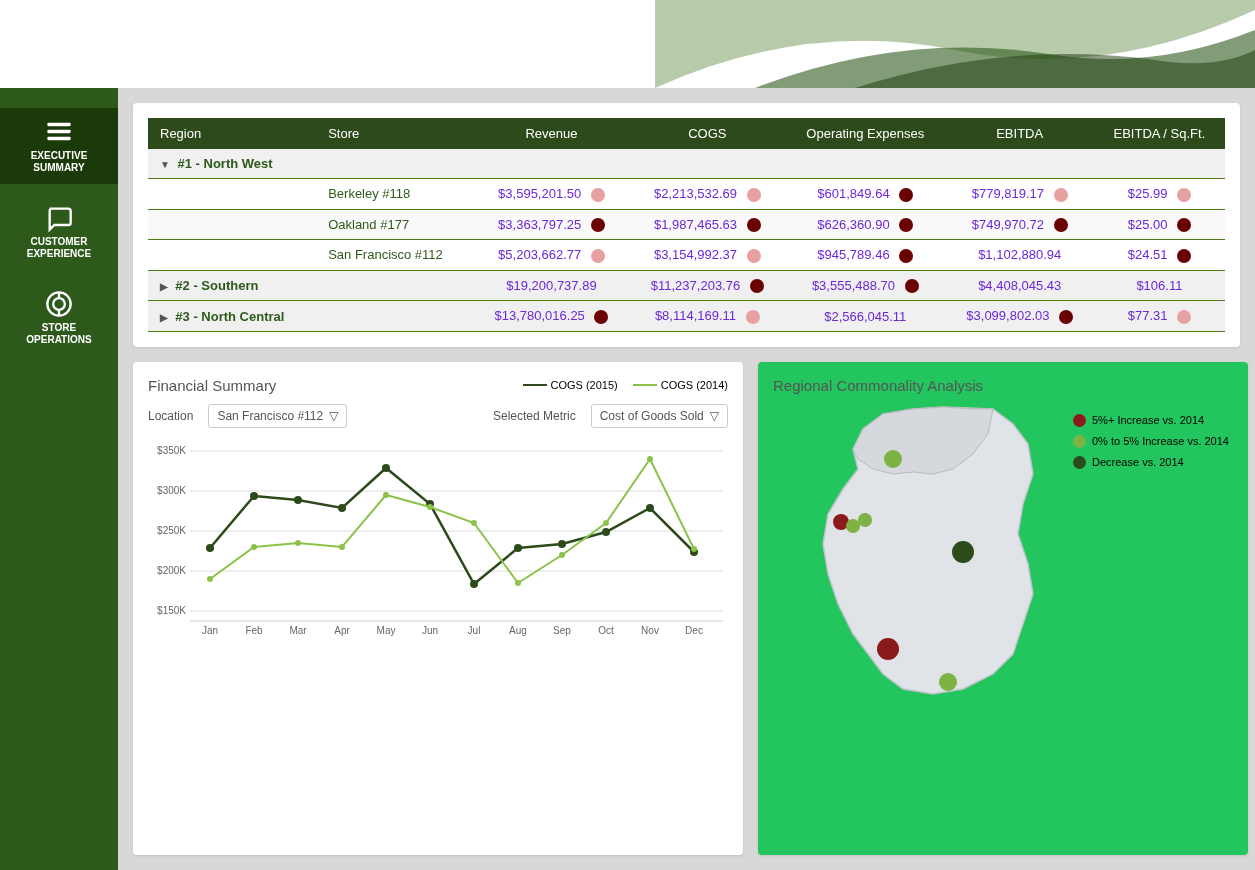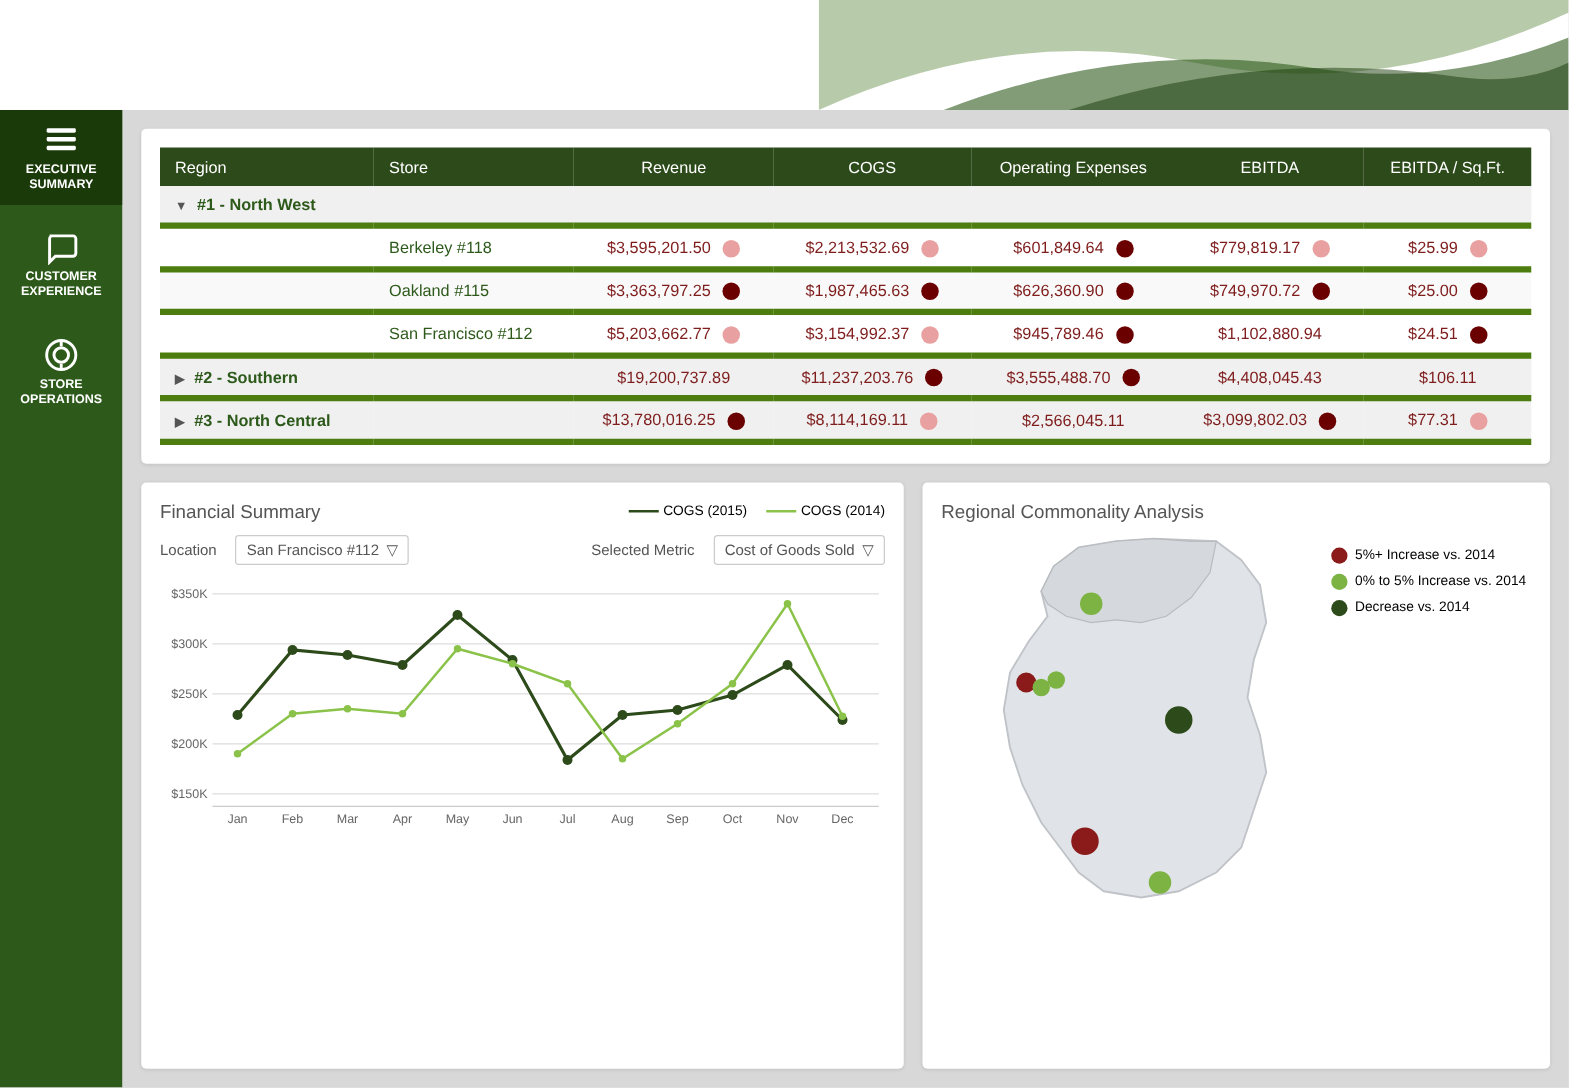--- a/index.html
+++ b/index.html
@@ -45,25 +45,26 @@
     }
 
     
     .main-layout {
       display: flex;
       height: 782px;
     }
 
     
     .sidebar {
-      width: 98px;
+      width: 118px;
       background: #2d5a1b;
       display: flex;
       flex-direction: column;
       align-items: center;
+      padding-top: 20px;
       gap: 10px;
     }
     .sidebar-item {
       display: flex;
       flex-direction: column;
       align-items: center;
       cursor: pointer;
       padding: 10px 8px;
       width: 100%;
       text-align: center;
@@ -125,29 +126,29 @@
       text-align: center;
       font-weight: normal;
     }
     .scorecard-table thead th:first-child {
       text-align: left;
     }
     .scorecard-table thead th:nth-child(2) {
       text-align: left;
     }
     .scorecard-table tbody tr {
-      border-bottom: 5px solid #4d7c0f;
+      border-bottom: 1px solid #4d7c0f;
     }
     .scorecard-table tbody tr:nth-child(odd) {
       background: #f9f9f9;
     }
     .scorecard-table tbody td {
       padding: 7px 12px;
       text-align: center;
-      color: #7f1d1d;
+      color: #6d28d9;
     }
     .scorecard-table tbody td:first-child {
       text-align: left;
       font-weight: bold;
       color: #2d5a1b;
     }
     .scorecard-table tbody td:nth-child(2) {
       text-align: left;
       color: #2d5a1b;
     }
@@ -178,21 +179,21 @@
     }
 
     .chart-panel {
       background: white;
       border-radius: 4px;
       padding: 15px;
       box-shadow: 0 1px 3px rgba(0,0,0,0.1);
       flex: 1.1;
     }
     .map-panel {
-      background: #ffffff;
+      background: #22c55e;
       border-radius: 4px;
       padding: 15px;
       box-shadow: 0 1px 3px rgba(0,0,0,0.1);
       flex: 0.9;
     }
 
     .chart-header {
       display: flex;
       align-items: center;
       justify-content: space-between;
@@ -352,21 +353,21 @@
             <td>Berkeley #118</td>
             <td>$3,595,201.50 <span class="dot dot-pink"></span></td>
             <td>$2,213,532.69 <span class="dot dot-pink"></span></td>
             <td>$601,849.64 <span class="dot dot-dark-red"></span></td>
             <td>$779,819.17 <span class="dot dot-pink"></span></td>
             <td>$25.99 <span class="dot dot-pink"></span></td>
           </tr>
 
           <tr>
             <td></td>
-            <td>Oakland #115</td>
+            <td>Oakland #177</td>
             <td>$3,363,797.25 <span class="dot dot-dark-red"></span></td>
             <td>$1,987,465.63 <span class="dot dot-dark-red"></span></td>
             <td>$626,360.90 <span class="dot dot-dark-red"></span></td>
             <td>$749,970.72 <span class="dot dot-dark-red"></span></td>
             <td>$25.00 <span class="dot dot-dark-red"></span></td>
           </tr>
 
           <tr>
             <td></td>
             <td>San Francisco #112</td>

